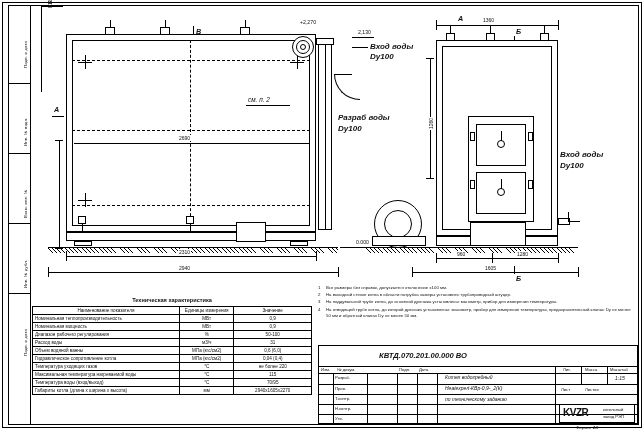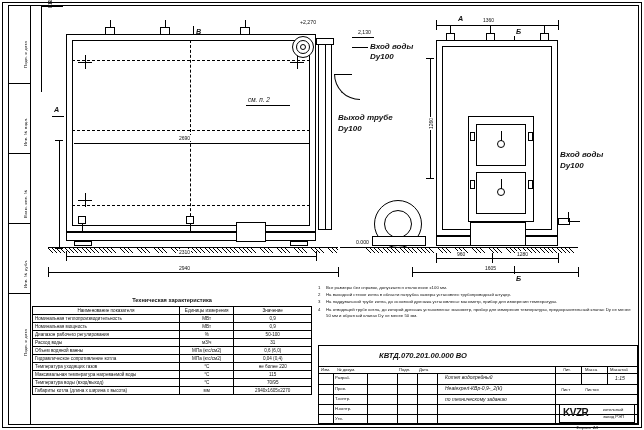--- a/index.html
+++ b/index.html
@@ -224,21 +224,21 @@
 
   <div class="dim" style="left:412px;top:272px;width:166px;"></div>
   <div class="dimv" style="left:412px;top:267px;height:10px;"></div>
   <div class="dimv" style="left:578px;top:267px;height:10px;"></div>
   <div class="dimtxt" style="left:484px;top:265px;">1605</div>
 
   <div class="lbl-big" style="left:370px;top:42px;">Вход воды</div>
   <div class="lbl-big" style="left:370px;top:52px;">Dу100</div>
   <div class="thin hline" style="left:352px;top:47px;width:16px;"></div>
 
-  <div class="lbl-big" style="left:338px;top:113px;">Выход трубе</div>
+  <div class="lbl-big" style="left:338px;top:113px;">Разраб воды</div>
   <div class="lbl-big" style="left:338px;top:124px;">Dу100</div>
 
   <div class="lbl-big" style="left:560px;top:150px;">Вход воды</div>
   <div class="lbl-big" style="left:560px;top:161px;">Dу100</div>
 
   <div id="spec">
     <div class="stitle">Техническая характеристика</div>
     <table class="sp">
       <tbody>
           <tr>

